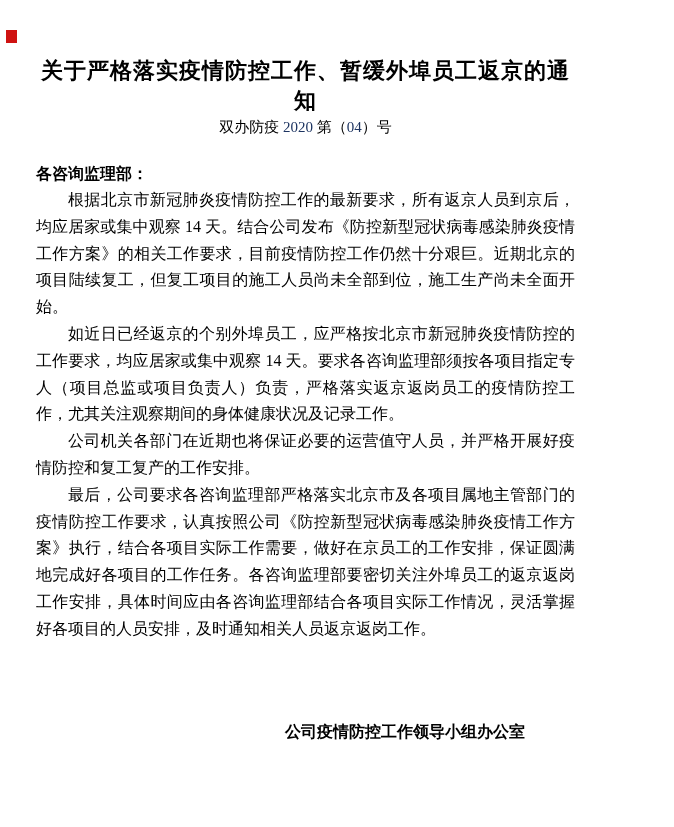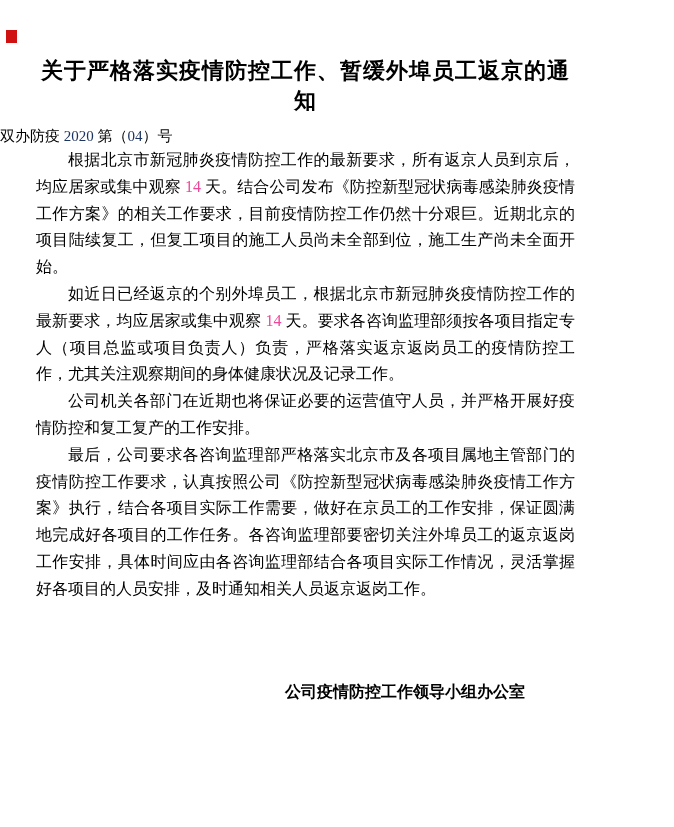--- a/index.html
+++ b/index.html
@@ -27,22 +27,21 @@
   .doc-title {
     margin: 56px 36px 0 36px;
     text-align: center;
     font-family: "Liberation Sans", "DejaVu Sans", sans-serif;
     font-size: 22px;
     font-weight: bold;
     line-height: 30px;
     letter-spacing: 1px;
   }
   .doc-number {
-    margin-top: 9px;
-    text-align: left;
+    text-align: center;
     font-size: 15px;
     line-height: 22px;
   }
   .content {
     margin: 0 36px;
   }
   .salutation {
     margin-top: 22px;
     font-family: "Liberation Sans", "DejaVu Sans", sans-serif;
     font-weight: bold;
@@ -55,21 +54,21 @@
     font-size: 16px;
     line-height: 26.8px;
     text-align: justify;
   }
   .run-n { font-family: inherit; }
   .run-b {
     font-family: "Liberation Sans", "DejaVu Sans", sans-serif;
     font-weight: bold;
   }
   .run-d {
-    color: #ec4899;
+    color: #000000;
     font-weight: inherit;
   }
   .doc-number .run-d, .date-line .run-d { color: #1d3461; }
   .signature {
     margin-top: 74px;
     margin-left: auto;
     margin-right: 50px;
     width: -moz-fit-content;
     width: fit-content;
     display: flex;
@@ -89,24 +88,25 @@
 <div class="page">
 
   <div class="red-mark"></div>
 
   <h1 class="doc-title">关于严格落实疫情防控工作、暂缓外埠员工返京的通知</h1>
 
   <div class="doc-number"><span class="run-n">双办防疫 </span><span class="run-d">2020</span><span class="run-n"> 第（</span><span class="run-d">04</span><span class="run-n">）号</span></div>
 
   <div class="content">
 
+    <div class="salutation">各咨询监理部：</div>
 
     <div class="body-text">
         <p><span class="run-n">根据北京市新冠肺炎疫情防控工作的最新要求，所有返京人员到京后，均应居家或集中观察 </span><span class="run-d">14</span><span class="run-n"> 天。结合公司发布《防控新型冠状病毒感染肺炎疫情工作方案》的相关工作要求，目前疫情防控工作仍然十分艰巨。近期北京的项目陆续复工，但复工项目的施工人员尚未全部到位，施工生产尚未全面开始。</span></p>
-        <p><span class="run-n">如近日已经返京的个别外埠员工，根据北京市新冠肺炎疫情防控工作的最新要求，均应居家或集中观察 </span><span class="run-d">14</span><span class="run-n"> 天。要求各咨询监理部须按各项目指定专人（项目总监或项目负责人）负责，严格落实返京返岗员工的疫情防控工作，尤其关注观察期间的身体健康状况及记录工作。</span></p>
+        <p><span class="run-n">如近日已经返京的个别外埠员工，应严格按北京市新冠肺炎疫情防控的工作要求，均应居家或集中观察 </span><span class="run-d">14</span><span class="run-n"> 天。要求各咨询监理部须按各项目指定专人（项目总监或项目负责人）负责，严格落实返京返岗员工的疫情防控工作，尤其关注观察期间的身体健康状况及记录工作。</span></p>
         <p><span class="run-n">公司机关各部门在近期也将保证必要的运营值守人员，并严格开展好疫情防控和复工复产的工作安排。</span></p>
         <p><span class="run-n">最后，公司要求各咨询监理部严格落实北京市及各项目属地主管部门的疫情防控工作要求，认真按照公司《防控新型冠状病毒感染肺炎疫情工作方案》执行，结合各项目实际工作需要，做好在京员工的工作安排，保证圆满地完成好各项目的工作任务。各咨询监理部要密切关注外埠员工的返京返岗工作安排，具体时间应由各咨询监理部结合各项目实际工作情况，灵活掌握好各项目的人员安排，及时通知相关人员返京返岗工作。</span></p>
       </div>
 
     <div class="signature">
       <div class="sig-line">公司疫情防控工作领导小组办公室</div>
 
     </div>
 
   </div>

